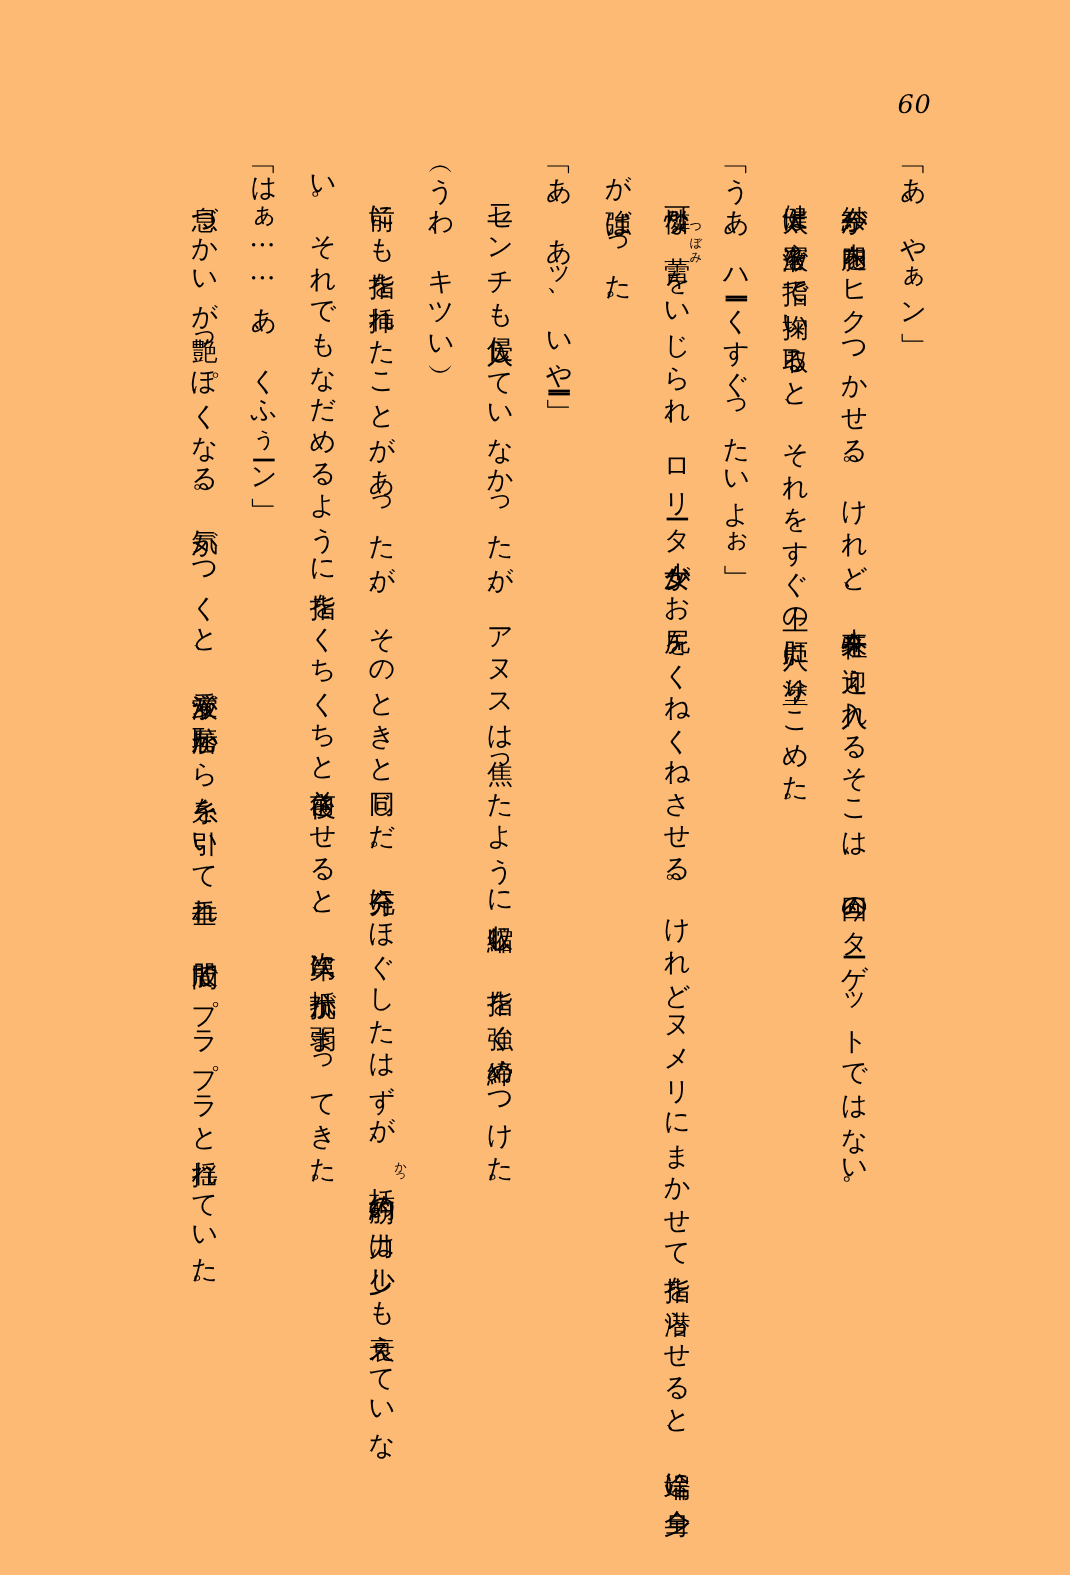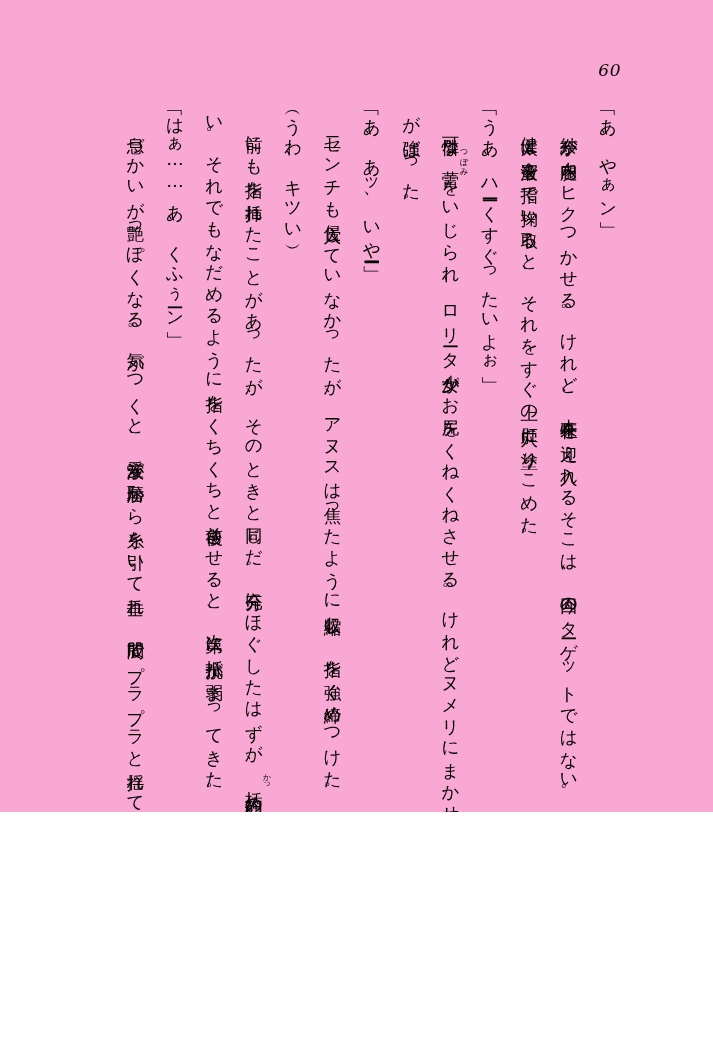--- a/index.html
+++ b/index.html
@@ -3,22 +3,22 @@
 <meta charset="utf-8">
 <style>
   html, body {
     margin: 0;
     padding: 0;
     background: #ffffff;
   }
   #page {
     position: relative;
     width: 713px;
-    height: 812px;
-    background: #f9a8d4;
+    height: 1050px;
+    background: #fdba74;
     overflow: hidden;
     font-family: "DejaVu Serif", "Liberation Serif", serif;
     color: #000000;
   }
   #page-number {
     position: absolute;
     top: 60px;
     right: 92px;
     font-size: 17px;
     font-style: italic;

